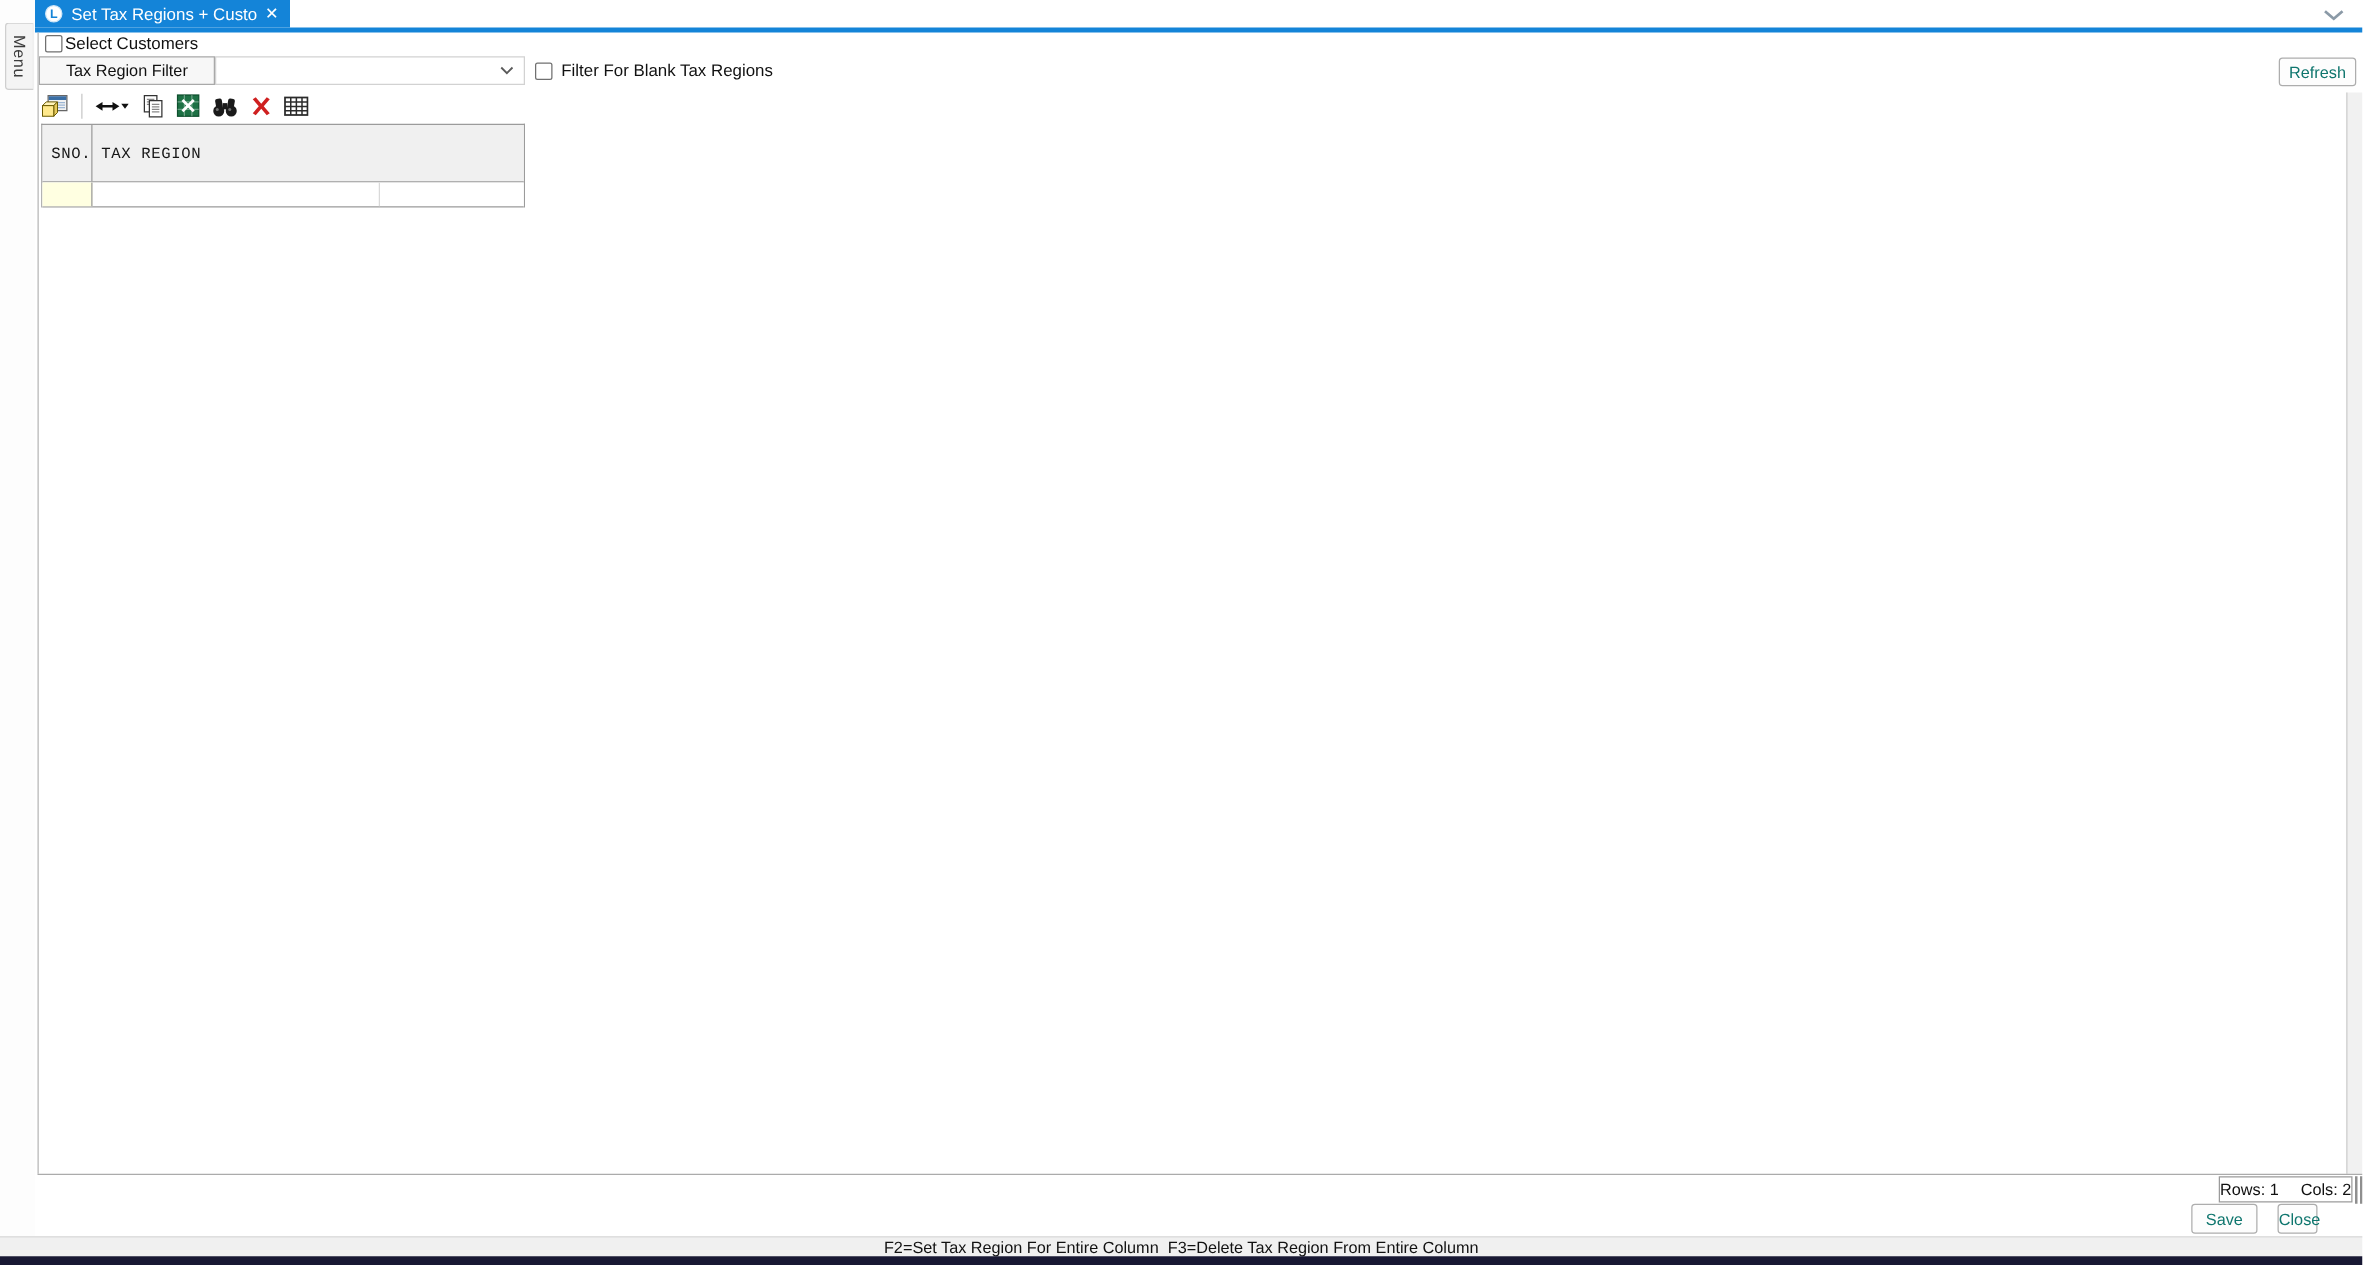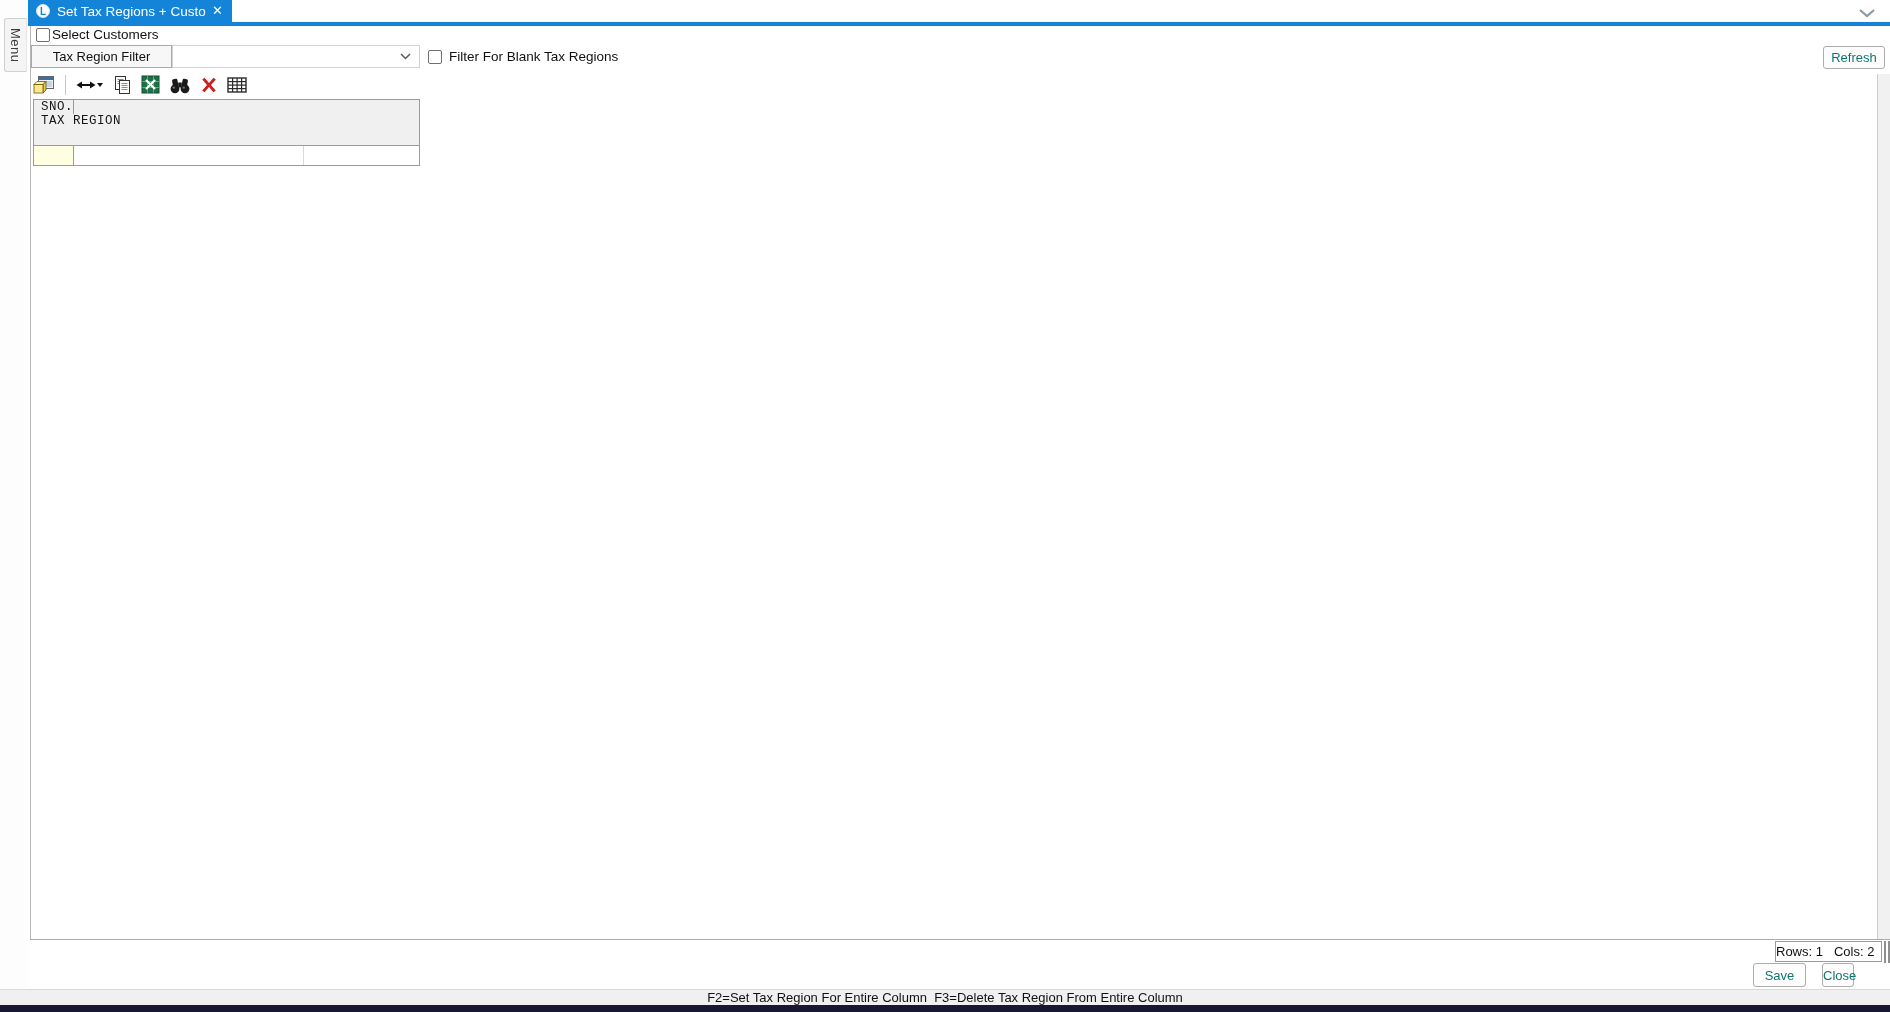--- a/index.html
+++ b/index.html
@@ -52,35 +52,35 @@
 
   
   .toolbar { position:absolute; left:33px; top:73px; height:23px; display:flex; align-items:center; gap:9px; }
   .tb-icon { display:flex; align-items:center; justify-content:center; }
   .tb-sep { width:1px; height:20px; background:#c8c8c8; margin:0 1px; }
 
   
   .grid { position:absolute; left:33px; top:99px; width:387px;
           border:1px solid #9b9b9b; border-bottom:none;
           font-family:"Liberation Mono", monospace; }
-  .g-head { display:flex; height:46px; background:#f0f0f0; border-bottom:1px solid #9b9b9b;flex-direction:column; }
+  .g-head { display:flex; height:46px; background:#f0f0f0; border-bottom:1px solid #9b9b9b; }
   .g-hcell { display:flex; align-items:center; font-size:12.5px; letter-spacing:0.5px; color:#161616;
              padding-left:7px; border-right:1px solid #9b9b9b; overflow:hidden; white-space:nowrap; }
   .g-hcell:last-child { border-right:none; }
   .g-row { display:flex; height:20px; background:#fff; border-bottom:1px solid #9b9b9b; }
   .g-cell { border-right:1px solid #d9d9d9; font-size:12.5px; padding-left:7px; overflow:hidden; }
   .g-cell:last-child { border-right:none; }
   .c-sno { width:40px; } .c-account { width:231px; } .c-region { width:115px; }
   .cell-active { background:var(--row-highlight,#ffffe1); border-right:1px solid #9b9b9b; }
 
   
   .bottom-line { position:absolute; left:30px; top:939px; width:1860px; height:1px; background:#ababab; }
   .rowscols { position:absolute; left:1775px; top:941px; width:107px; height:21px;
               background:#fff; border:1px solid #9b9b9b; display:flex; align-items:center;
-              justify-content:flex-start; gap:11px; font-size:13px; color:#111; white-space:pre; }
+              justify-content:space-between; gap:11px; font-size:13px; color:#111; white-space:pre; }
   .grip { position:absolute; left:1884px; top:941px; width:6px; height:22px; display:flex; gap:2px; }
   .grip i { width:2px; height:22px; background:#8f8f8f; }
   .btn-save  { position:absolute; left:1753px; top:963px; width:53px; height:24px; }
   .btn-close { position:absolute; left:1822px; top:963px; width:32px; height:24px; }
 
   .statusbar { position:absolute; left:0; top:989px; width:1890px; height:16px;
                background:var(--statusbar-bg,#f0f0f0); border-top:1px solid #d9d9d9;
                display:flex; align-items:flex-start; justify-content:center; }
   .statusbar span { font-size:13px; color:#111; white-space:pre; }
   .window-edge { position:absolute; left:0; top:1005px; width:1890px; height:7px;

